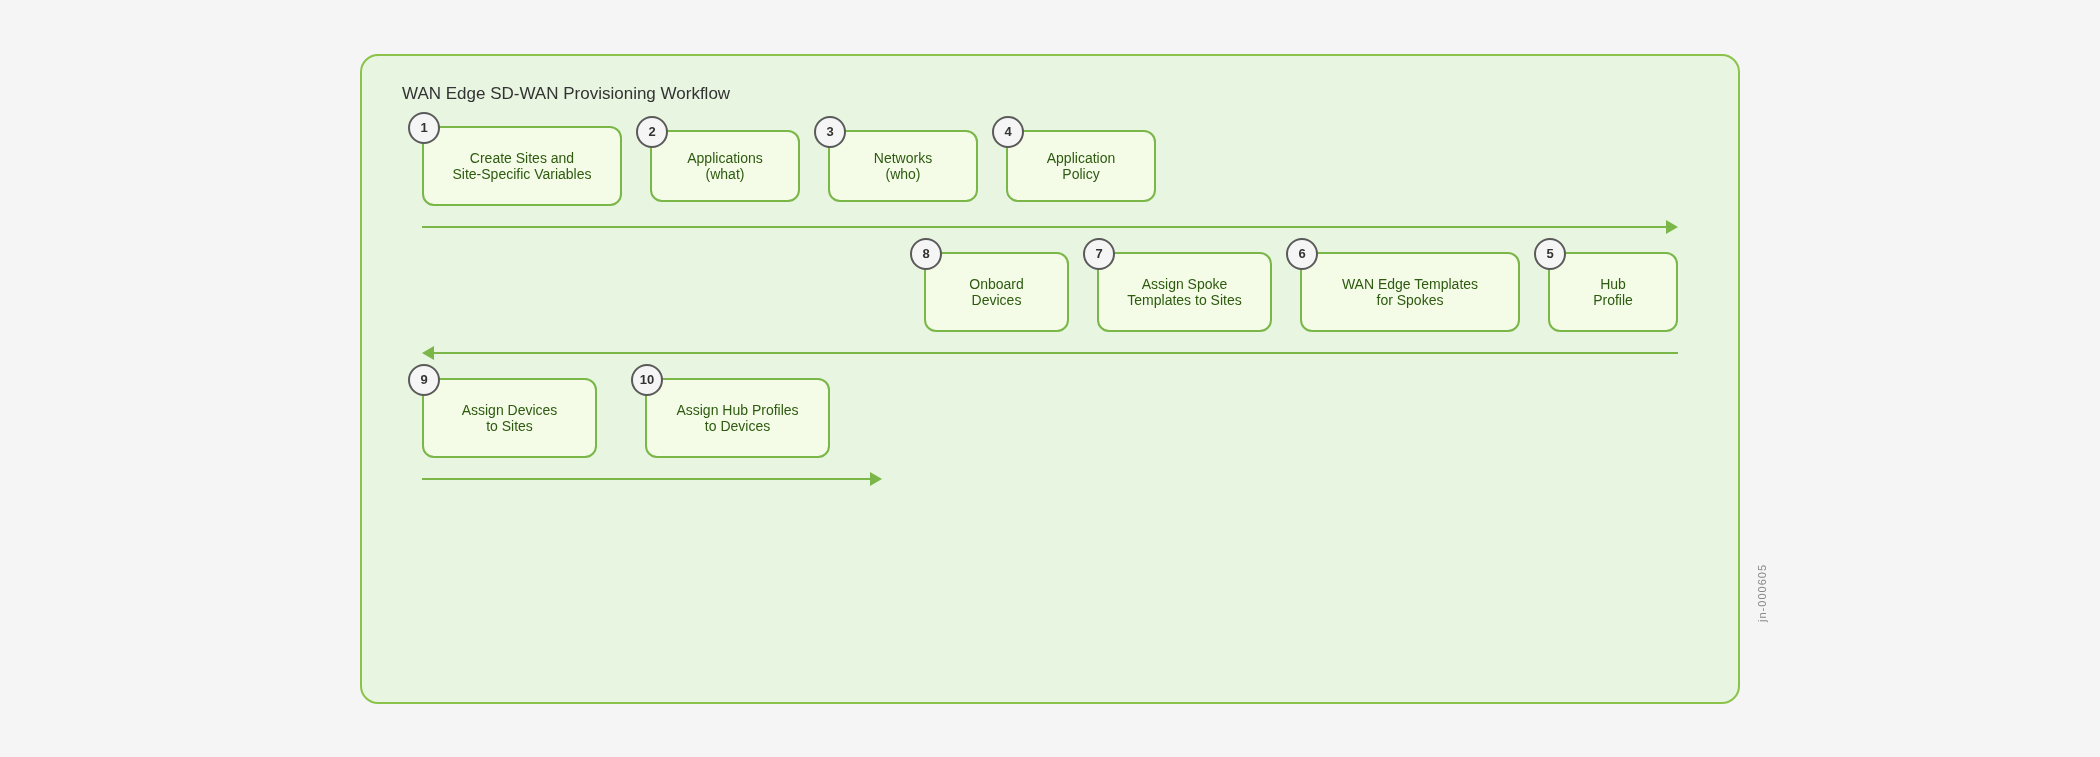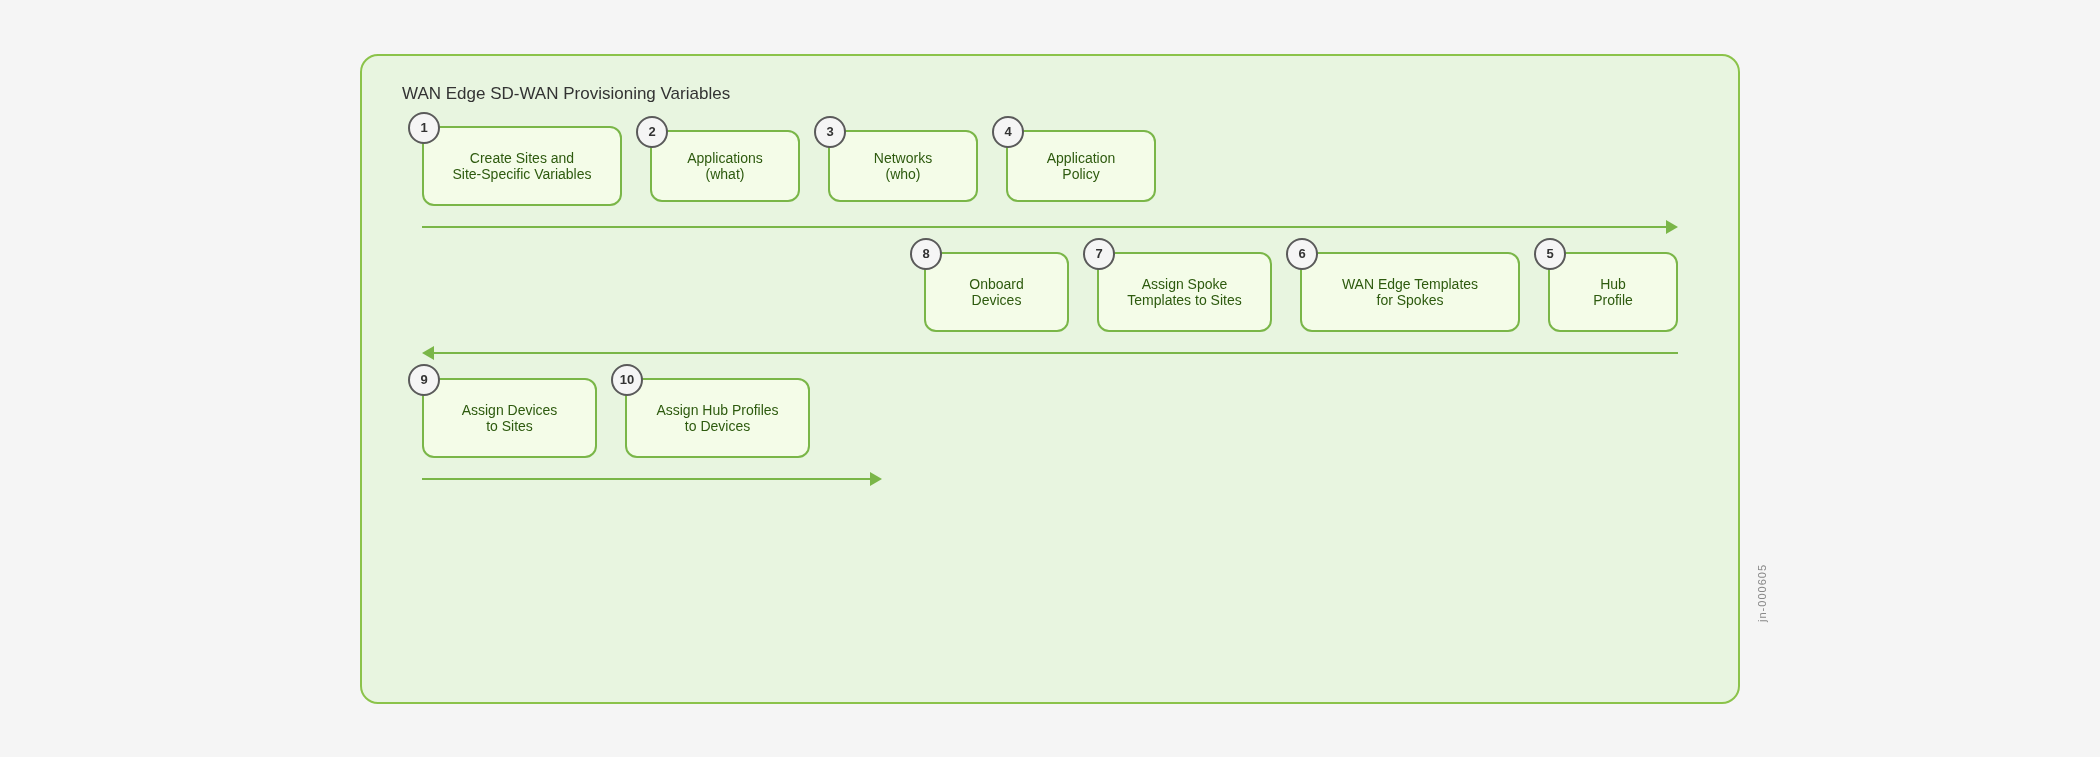--- a/index.html
+++ b/index.html
@@ -72,21 +72,21 @@
     .box-4 { width: 150px; height: 72px; }
 
     
     .box-8 { width: 145px; height: 80px; }
     .box-7 { width: 175px; height: 80px; }
     .box-6 { width: 220px; height: 80px; }
     .box-5 { width: 130px; height: 80px; }
 
     
     .box-9 { width: 175px; height: 80px; }
-    .box-10 { width: 185px; height: 80px; }
+    .box-10 { width: 185px; height: 80px; margin-left: 20px; }
 
     
     .arrow-right {
       display: flex;
       align-items: center;
       flex: 1;
     }
 
     .arrow-left {
       display: flex;
@@ -152,21 +152,21 @@
     }
 
     .arrow-container.left-arrow {
       flex-direction: row-reverse;
     }
   </style>
 </head>
 <body>
 
 <div class="outer-container">
-  <div class="diagram-title">WAN Edge SD-WAN Provisioning Variables</div>
+  <div class="diagram-title">WAN Edge SD-WAN Provisioning Workflow</div>
 
   <div class="step-row">
     <div class="step-box box-1">
       <div class="step-number">1</div>
       <span>Create Sites and<br>Site-Specific Variables</span>
     </div>
     <div class="step-box box-2">
       <div class="step-number">2</div>
       <span>Applications<br>(what)</span>
     </div>

